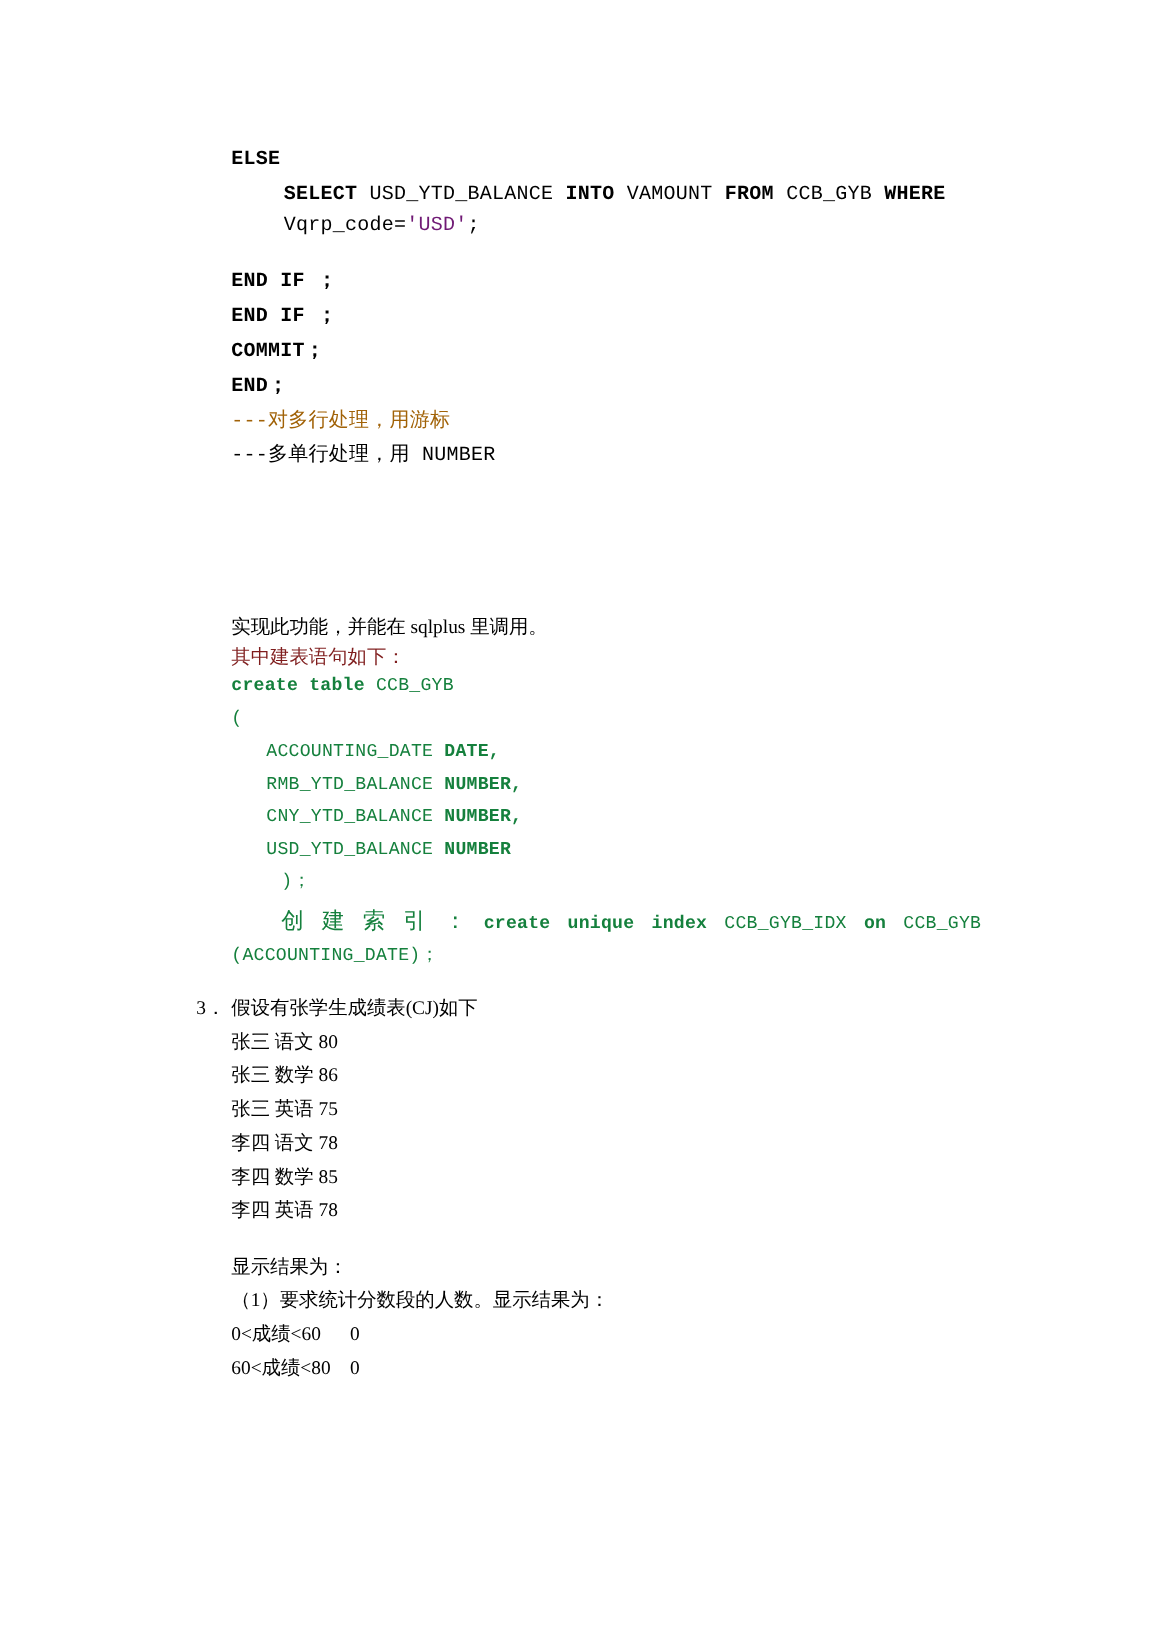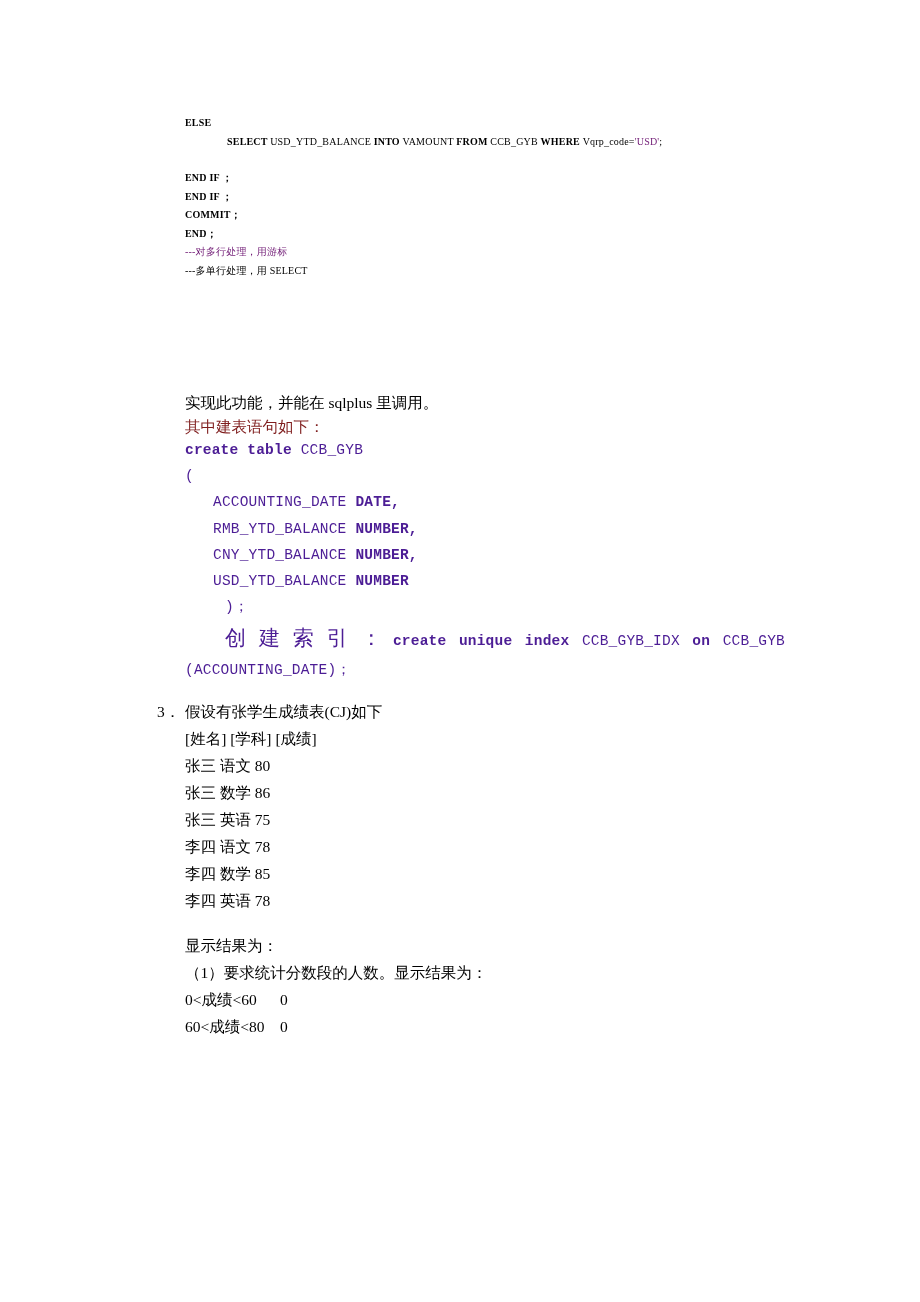--- a/index.html
+++ b/index.html
@@ -6,27 +6,27 @@
   body {
     background: #ffffff;
     width: 920px;
     height: 1302px;
     padding: 115px 135px 100px 185px;
     font-family: "SimSun", "Songti SC", serif;
     font-size: 15.5px;
     color: #000;
     line-height: 1.55;
   }
-  .mono { font-family: Liberation Serif, serif; font-size: 10px; letter-spacing: 0.2px; }
+  .mono { font-family: Liberation Mono, monospace; font-size: 16px; letter-spacing: 0.2px; }
   .courier { font-family: "Courier New", monospace; font-size: 14.5px; letter-spacing: 0.2px; }
   .bold { font-weight: bold; }
-  .green { color: #701a75; }
+  .green { color: #a16207; }
   .navy { color: #7f1d1d; }
   .red { color: #701a75; }
-  .sky { color: #4c1d95; }
+  .sky { color: #15803d; }
   .block { margin-bottom: 3px; }
   .indent1 { padding-left: 42px; }
   .indent-code2 { padding-left: 28px; }
   .indent-code3 { padding-left: 40px; }
   .section-gap { height: 110px; }
   .q3 { display: flex; align-items: flex-start; margin-top: 18px; }
   .q3-num { width: 28px; flex-shrink: 0; text-align: right; padding-right: 6px; }
   .q3-body { flex: 1; }
   .line { white-space: pre; }
   .justify { text-align: justify; text-align-last: justify; }
@@ -38,48 +38,47 @@
   <div class="block bold">ELSE</div>
   <div class="block indent1">
     <span class="bold">SELECT </span><span>USD_YTD_BALANCE  </span><span class="bold">INTO </span><span> VAMOUNT   </span><span class="bold">FROM </span><span>CCB_GYB  </span><span class="bold">WHERE </span><span>Vqrp_code=</span><span class="red">'USD'</span><span>;</span>
   </div>
   <div style="height:18px;"></div>
   <div class="block bold">END IF ；</div>
   <div class="block bold">END  IF ；</div>
   <div class="block bold">COMMIT；</div>
   <div class="block bold">END；</div>
   <div class="block green">---对多行处理，用游标</div>
-  <div class="block">---多单行处理，用 SELECT</div>
+  <div class="block">---多单行处理，用 NUMBER</div>
 </div>
 
 <div class="section-gap"></div>
 
 <div> 实现此功能，并能在 sqlplus 里调用。</div>
 <div class="navy">其中建表语句如下：</div>
 
 <div class="courier sky" style="line-height:1.6;">
   <div class="block"><span class="bold"> create table </span><span>CCB_GYB</span></div>
   <div class="block"> (</div>
   <div class="block indent-code2"><span>ACCOUNTING_DATE </span><span class="bold">DATE,</span></div>
   <div class="block indent-code2"><span>RMB_YTD_BALANCE </span><span class="bold">NUMBER,</span></div>
   <div class="block indent-code2"><span>CNY_YTD_BALANCE </span><span class="bold">NUMBER,</span></div>
   <div class="block indent-code2"><span>USD_YTD_BALANCE </span><span class="bold">NUMBER</span></div>
   <div class="block indent-code3">)；</div>
   <div class="block indent-code3 justify" style="font-family:'SimSun',serif;">
-    <span style="font-family:'SimSun',serif; font-size:21px;">创 建 索 引 ：</span>
+    <span style="font-family:'SimSun',serif; font-size:18px;">创 建 索 引 ：</span>
     <span class="courier bold">create  unique  index</span><span class="courier">  CCB_GYB_IDX  </span><span class="courier bold">on</span><span class="courier">  CCB_GYB</span>
   </div>
   <div class="block">(ACCOUNTING_DATE)；</div>
 </div>
 
 <div class="q3">
   <div class="q3-num" style="margin-left:-28px;">3．</div>
   <div class="q3-body">
     <div class="block">假设有张学生成绩表(CJ)如下</div>
-    <div class="block">[姓名] [学科] [成绩]</div>
     <div class="block">张三 语文 80</div>
     <div class="block">张三 数学 86</div>
     <div class="block">张三 英语 75</div>
     <div class="block">李四 语文 78</div>
     <div class="block">李四 数学 85</div>
     <div class="block">李四 英语 78</div>
     <div style="height:18px;"></div>
     <div class="block">显示结果为：</div>
     <div class="block">（1）要求统计分数段的人数。显示结果为：</div>
     <div class="block line">0&lt;成绩&lt;60      0</div>

